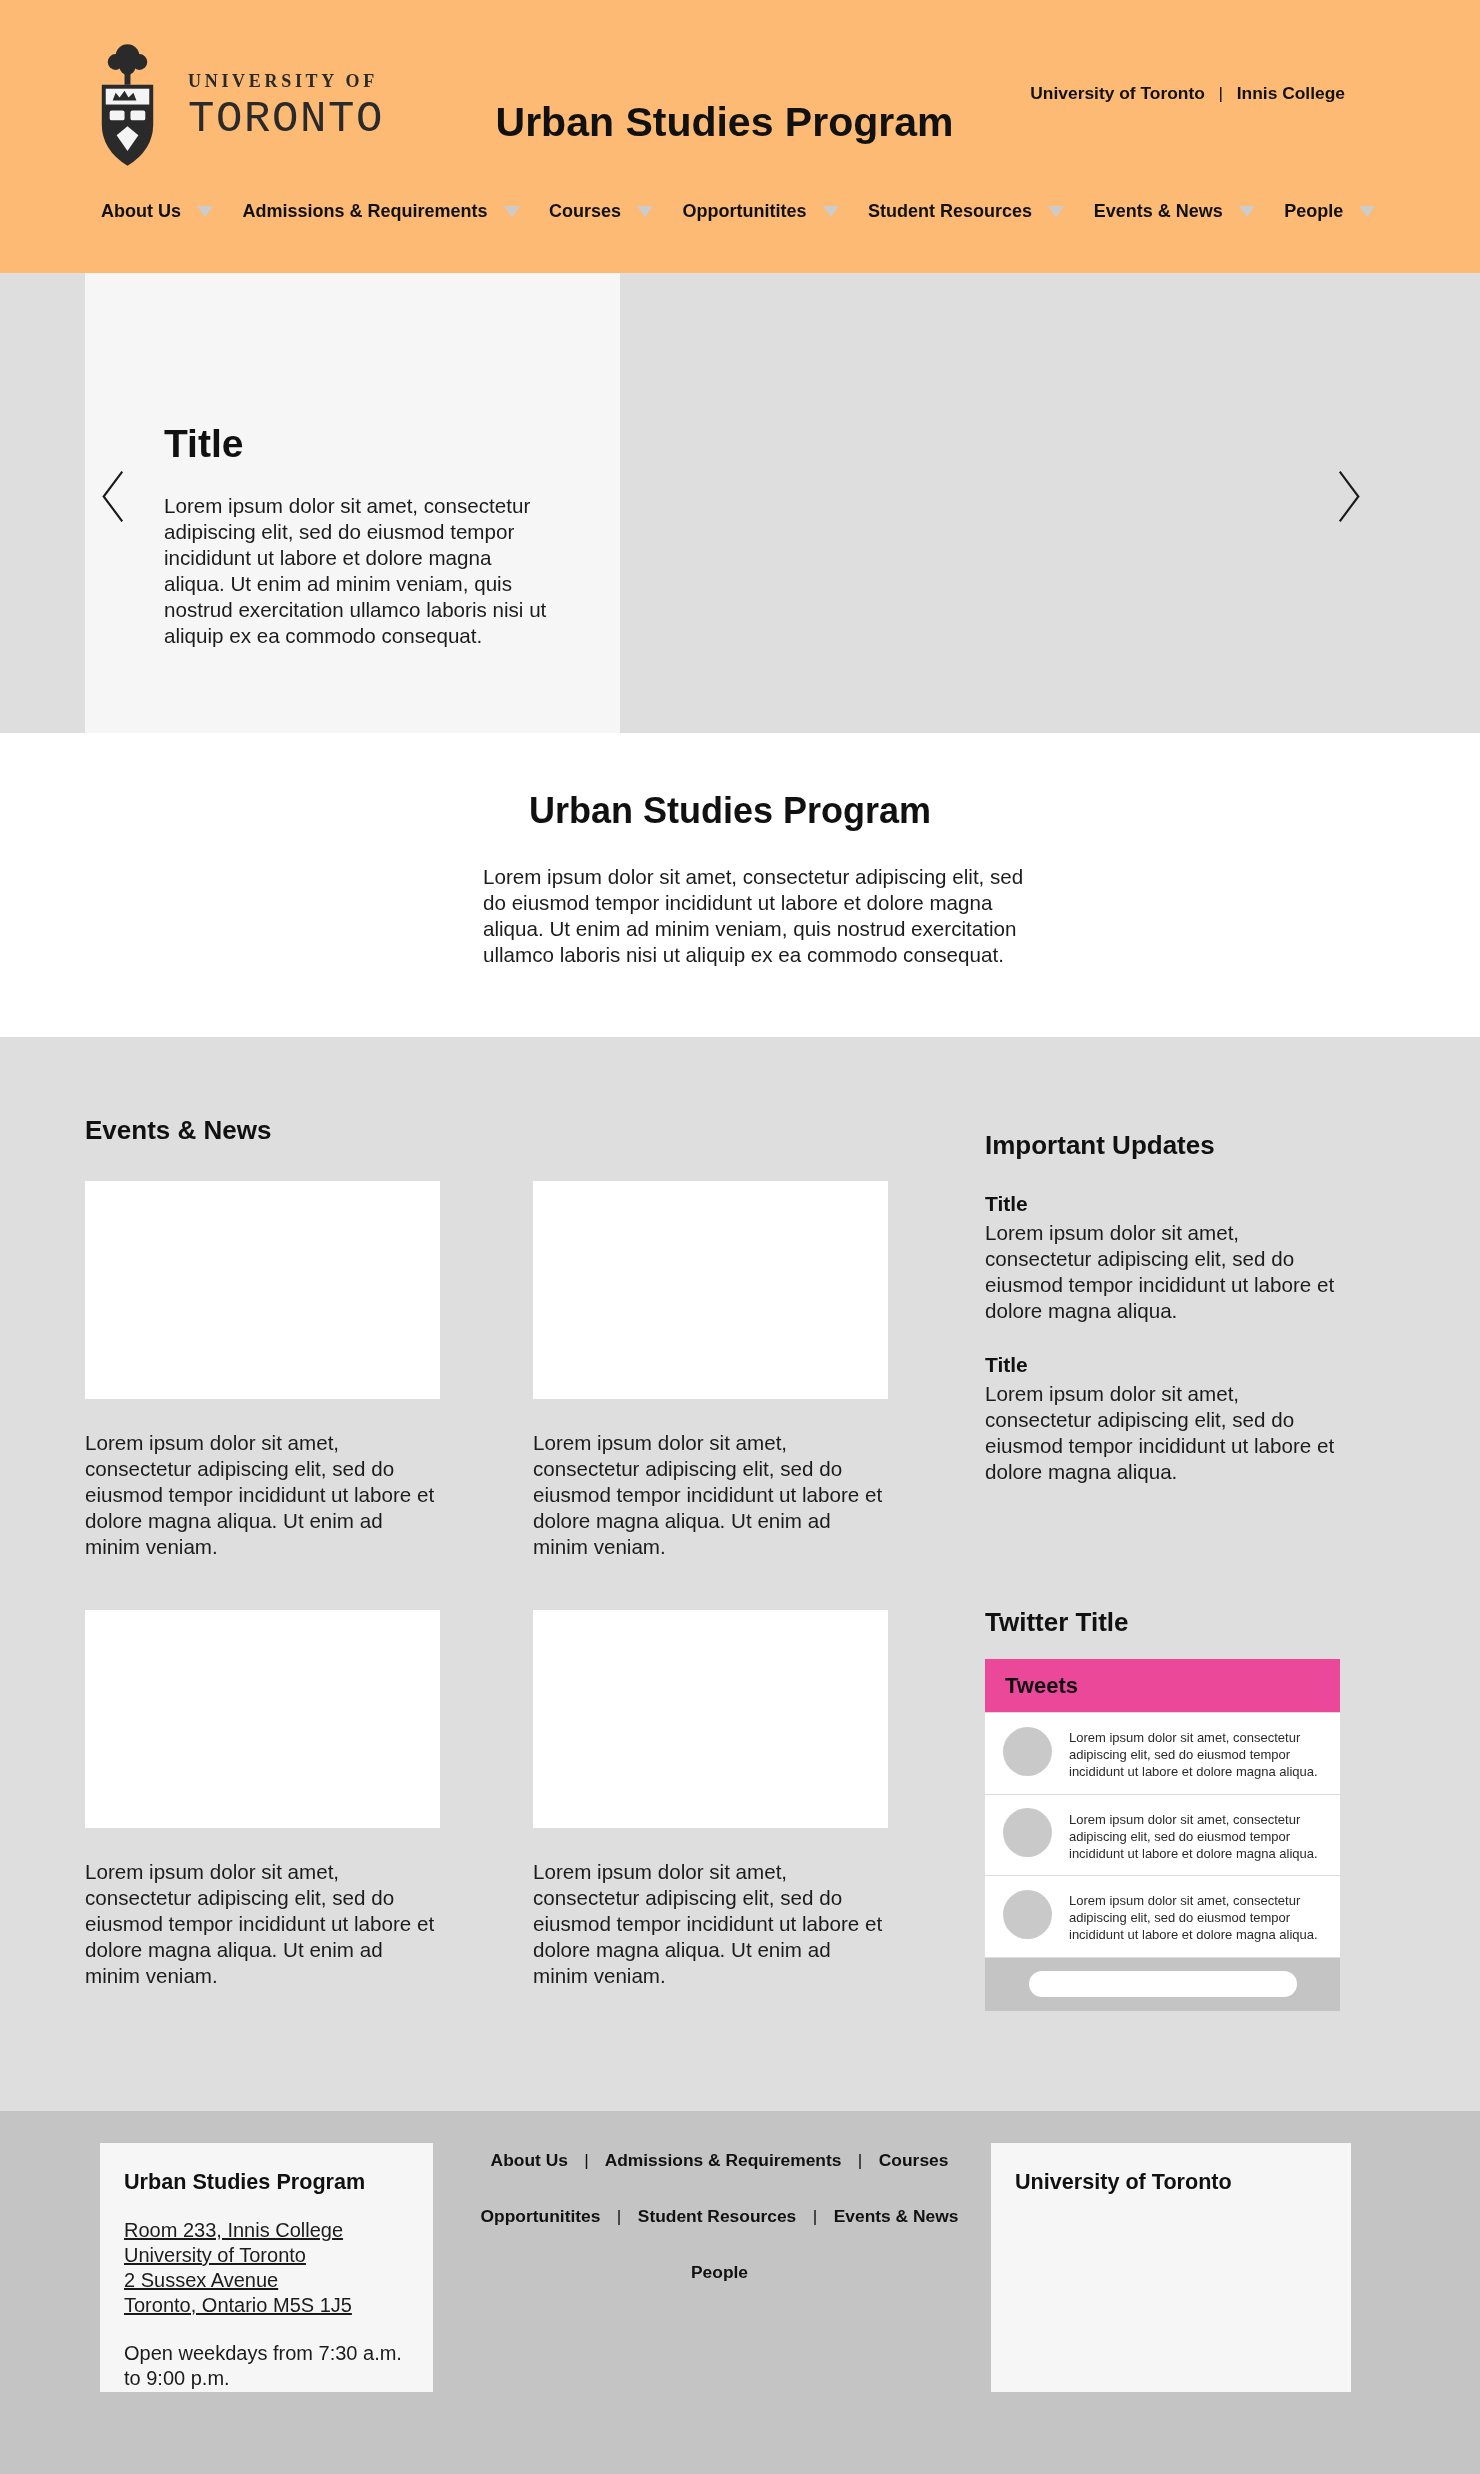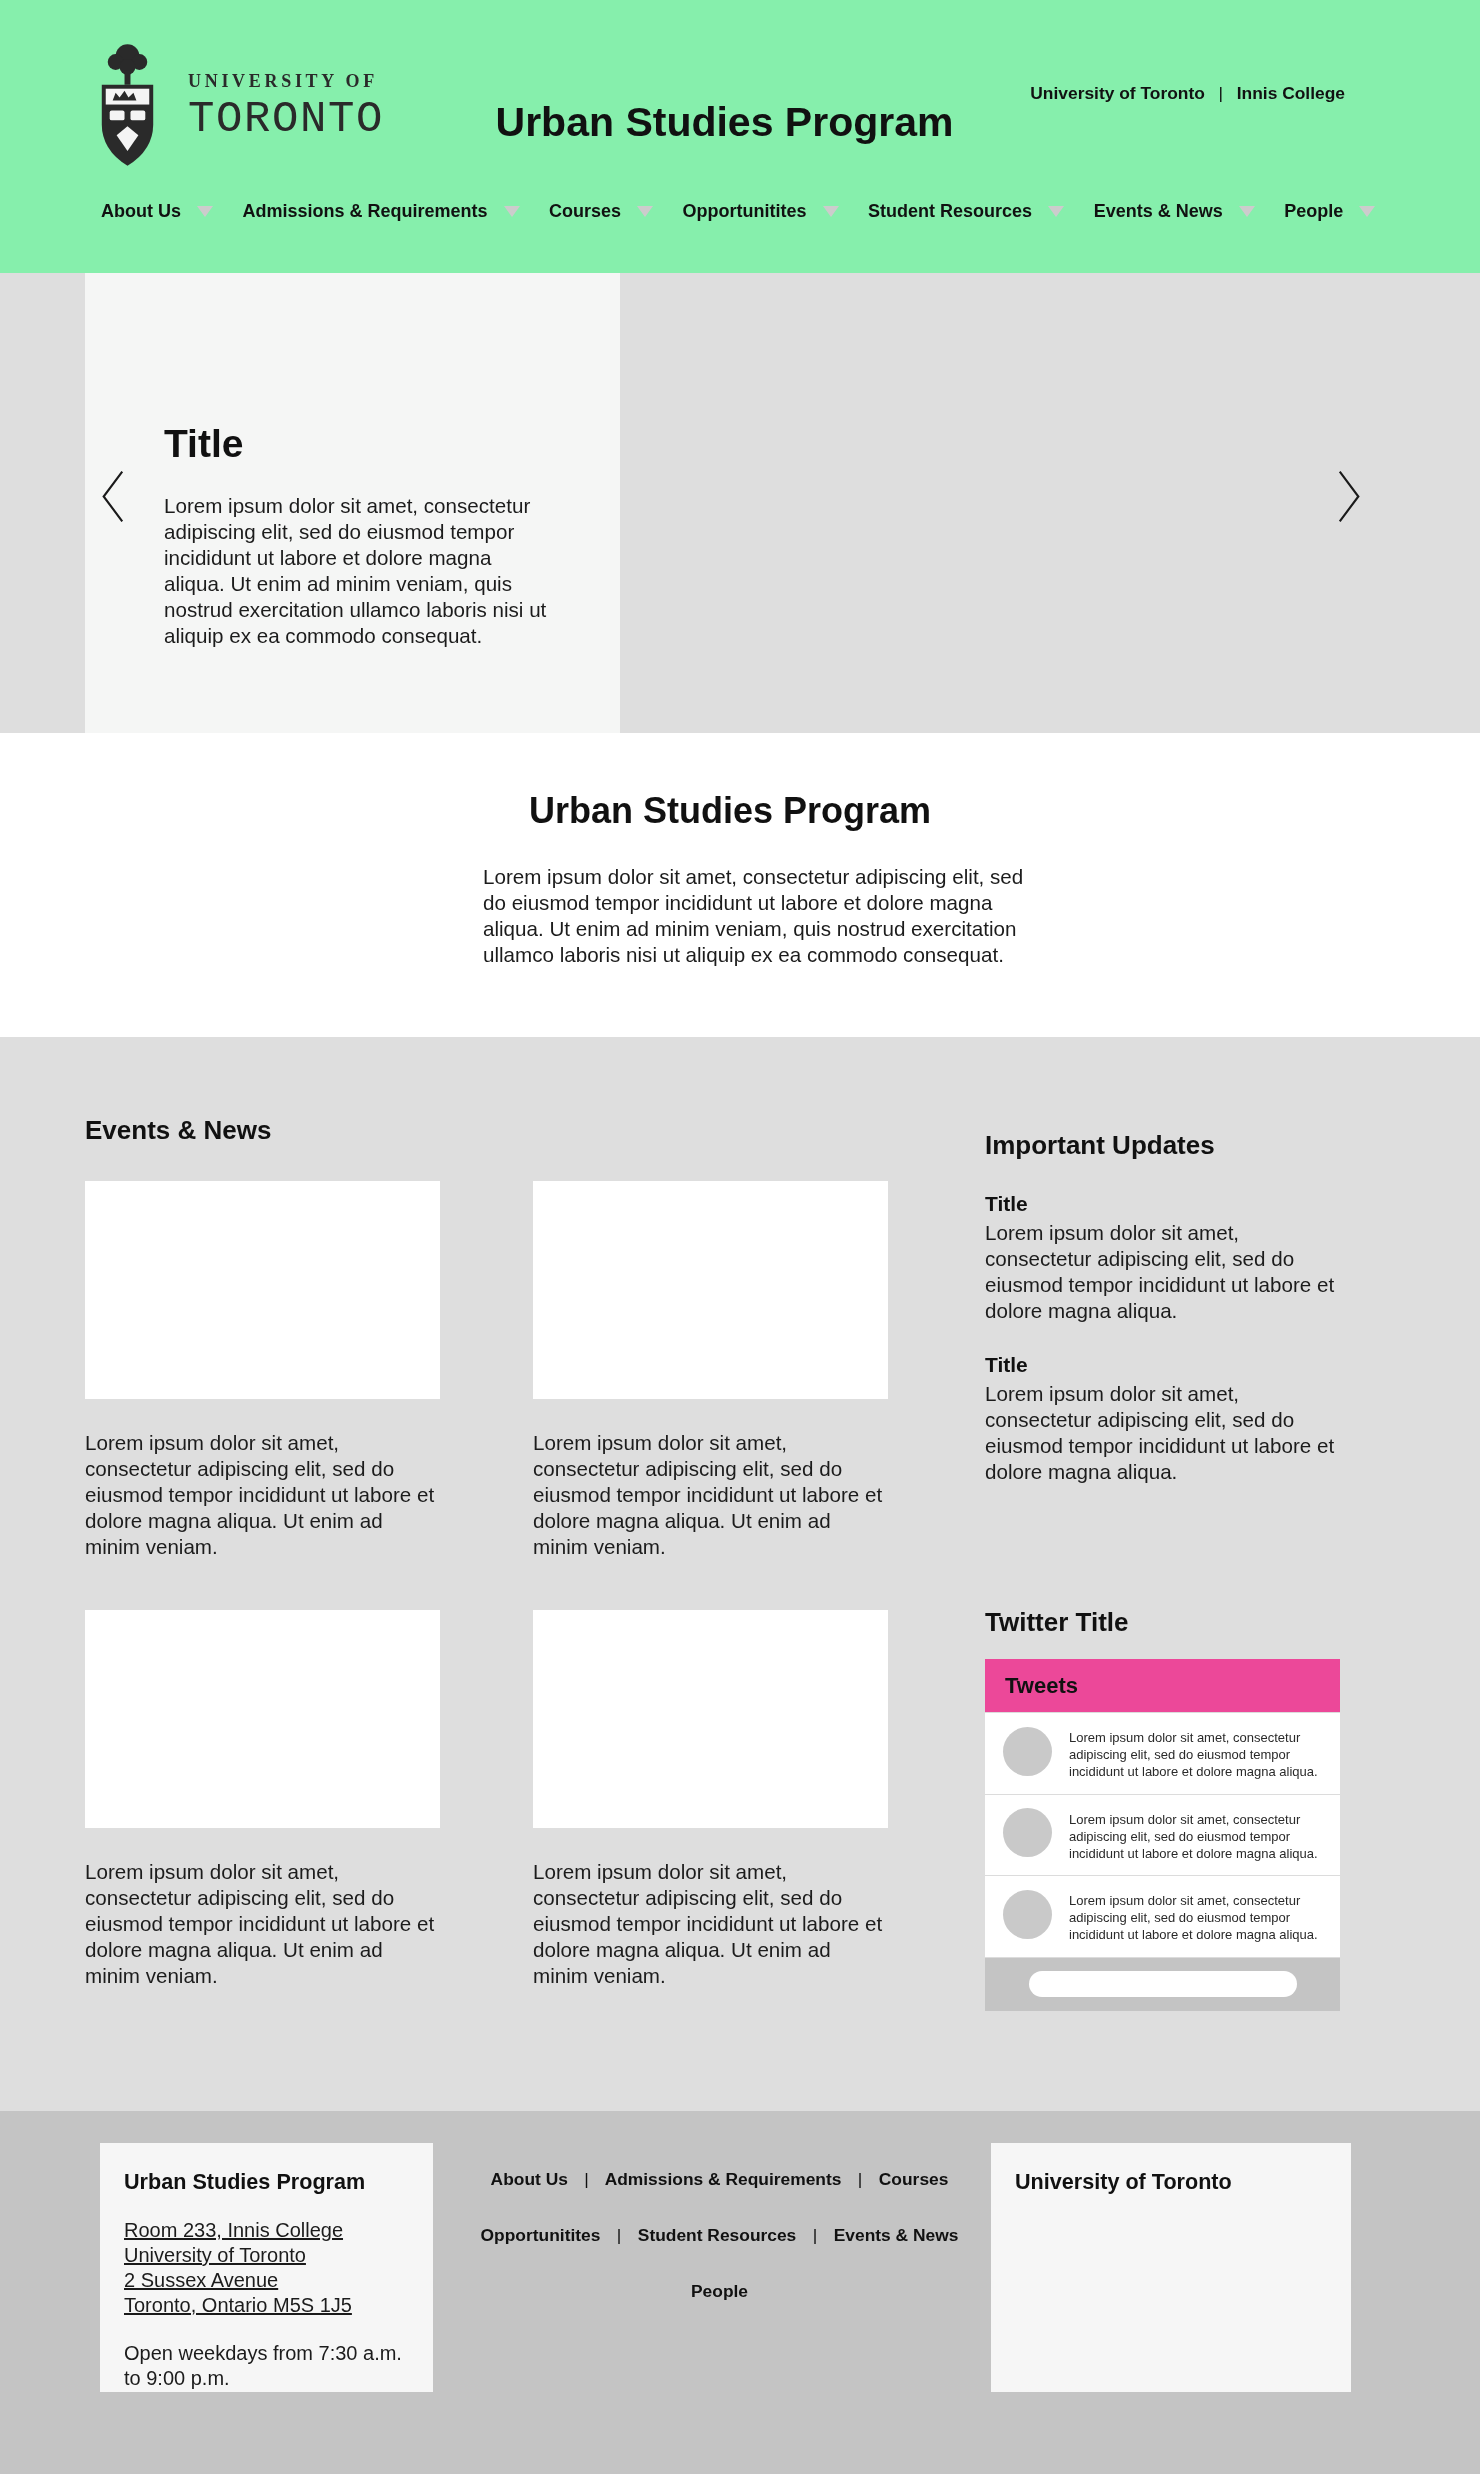--- a/index.html
+++ b/index.html
@@ -1,20 +1,20 @@
 <!DOCTYPE html>
 <html style="font-size:8.4px"><head>
 <meta charset="utf-8">
 <style>
   html,body{margin:0;padding:0;background:#ffffff;}
   .page{position:relative;width:1481px;height:2475px;background:#ffffff;
         font-family:"Liberation Sans", sans-serif;color:#1a1a1a;overflow:hidden;}
 
   
-  .header{position:relative;width:100%;height:273px;background:#86efac;}
+  .header{position:relative;width:100%;height:273px;background:#fdba74;}
   .logo{position:absolute;left:83px;top:41px;display:flex;align-items:center;gap:16px;cursor:pointer;}
   .wordmark .wm1{font-family:"Liberation Serif", serif;font-size:18px;letter-spacing:3.7px;color:#2a2a2a;font-weight:600;}
   .wordmark .wm2{font-family:Liberation Mono, monospace;font-size:44px;letter-spacing:1.6px;color:#2a2a2a;margin-top:2.1px;font-weight:500;}
   .header-title{position:absolute;left:0;right:32px;top:99px;text-align:center;
                 font-size:41px;font-weight:bold;color:#111;}
   .affiliations{position:absolute;right:136px;top:83px;font-size:17.4px;font-weight:bold;display:flex;gap:13.7px;color:#111;}
   .affiliations .sep{color:#111;font-weight:400;}
   .nav{position:absolute;left:101px;top:201px;display:flex;align-items:center;gap:29.5px;}
   .nav-item{display:flex;align-items:center;gap:16px;font-size:18px;font-weight:bold;color:#111;cursor:pointer;}
   .tri{width:0;height:0;border-left:8px solid transparent;border-right:8px solid transparent;
@@ -61,21 +61,21 @@
   
   .footer{position:relative;width:100%;height:364px;background:#c4c4c4;}
   .f-card{position:absolute;top:32px;height:249px;background:#f6f6f6;box-sizing:border-box;padding:26px 24px;}
   .f-card-left{left:100px;width:333px;}
   .f-card-right{left:991px;width:360px;}
   .f-heading{font-size:21.6px;font-weight:bold;color:#111;}
   .f-line{display:block;font-size:20px;line-height:25px;color:#1c1c1c;}
   .f-addr{margin-top:23px;text-decoration:underline;}
   .f-hours{margin-top:23px;}
   .f-nav{position:absolute;left:448px;top:39px;width:543px;text-align:center;}
-  .f-nav-row{margin-bottom:35px;font-size:17.4px;font-weight:bold;color:#111;margin-top:19px;}
+  .f-nav-row{margin-bottom:35px;font-size:17.4px;font-weight:bold;color:#111;}
   .f-nav-row .lnk{cursor:pointer;}
   .f-nav-row .sep{margin:0 11.6px;font-weight:400;}
 
   
   .crest{display:block;}
 </style>
 </head>
 <body>
 
 <div class="page">

